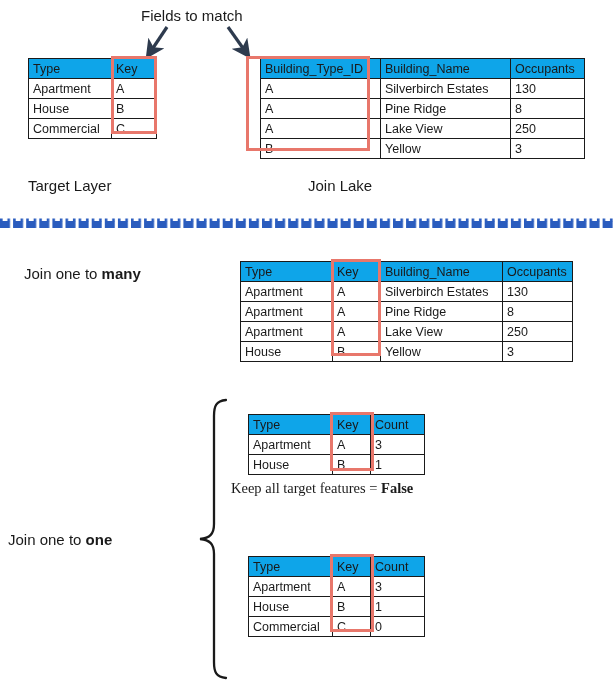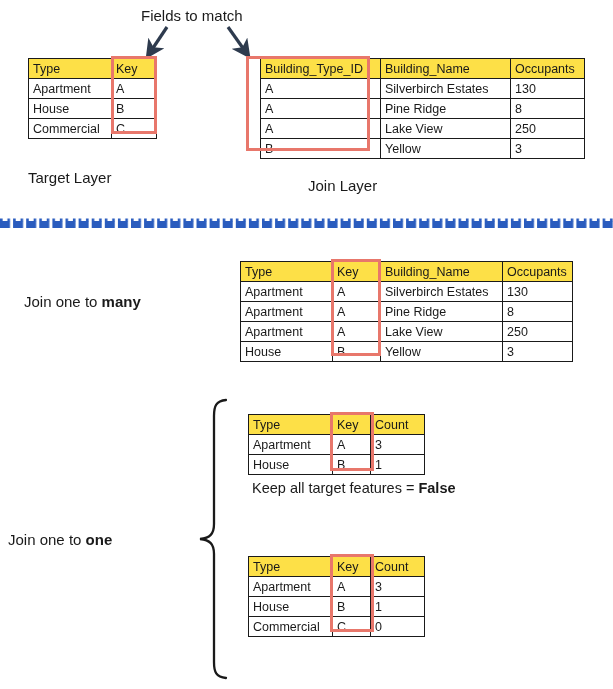--- a/index.html
+++ b/index.html
@@ -43,21 +43,21 @@
     font-weight: normal;
     text-align: left;
     padding: 1px 4px;
     height: 17px;
     color: #1a1a1a;
     font-family: "Liberation Sans", sans-serif;
     overflow: hidden;
     white-space: nowrap;
   }
   .tbl th {
-    background: #fde047;
+    background: #0ea5e9;
   }
 
   
   .hl {
     position: absolute;
     border: 3px solid #e8776b;
     box-sizing: border-box;
     pointer-events: none;
   }
 
@@ -164,35 +164,35 @@
       </tr>
       <tr>
         <td>B</td>
         <td>Yellow</td>
         <td>3</td>
       </tr>
     </tbody>
   </table>
   <div class="hl" style="left:246px; top:56px; width:124px; height:95px;"></div>
 
-  <div class="lbl lbl-big" style="left:28px; top:170px;">Target Layer</div>
-  <div class="lbl lbl-big" style="left:308px; top:178px;">Join Layer</div>
+  <div class="lbl lbl-big" style="left:28px; top:178px;">Target Layer</div>
+  <div class="lbl lbl-big" style="left:308px; top:178px;">Join Lake</div>
 
   <svg class="divider" style="top:218px;" width="613" height="11">
     <defs>
       <pattern id="dashpat" x="0" y="0" width="13.1" height="11" patternUnits="userSpaceOnUse">
         <rect x="0" y="3" width="10" height="7" fill="#2a5cbe"></rect>
         <rect x="0" y="0.5" width="2.6" height="3" fill="#2a5cbe"></rect>
         <rect x="7.4" y="0.5" width="2.6" height="3" fill="#2a5cbe"></rect>
       </pattern>
     </defs>
     <rect x="0" y="0" width="613" height="11" fill="url(#dashpat)"></rect>
   </svg>
 
-  <div class="lbl lbl-big" style="left:24px; top:266px;margin-top:28px;">
+  <div class="lbl lbl-big" style="left:24px; top:266px;">
     <span>Join one to </span><span class="bold">many</span>
   </div>
 
   <table class="tbl" style="left:240px; top:261px; width:332px;">
     <colgroup>
         <col style="width:92px">
         <col style="width:48px">
         <col style="width:122px">
         <col style="width:70px">
       </colgroup>
@@ -263,21 +263,21 @@
       </tr>
       <tr>
         <td>House</td>
         <td>B</td>
         <td>1</td>
       </tr>
     </tbody>
   </table>
   <div class="hl" style="left:330px; top:412px; width:44px; height:59px;"></div>
 
-  <div class="lbl" style="left:252px; top:481px;">
+  <div class="lbl" style="left:231px; top:481px;font-family:Liberation Serif, serif;">
     <span>Keep all target features = </span><span class="bold">False</span>
   </div>
 
   <table class="tbl" style="left:248px; top:556px; width:176px;">
     <colgroup>
         <col style="width:84px">
         <col style="width:38px">
         <col style="width:54px">
       </colgroup>
     <thead>

